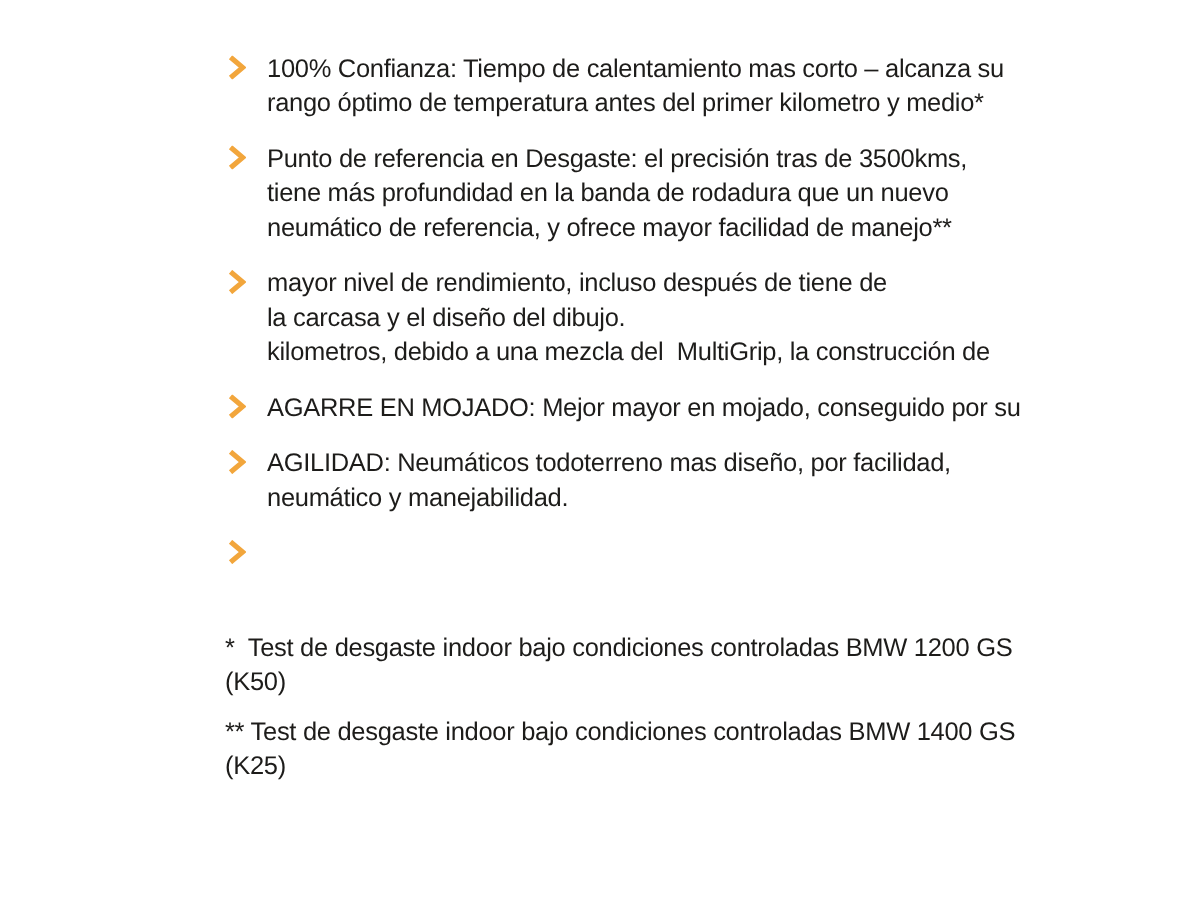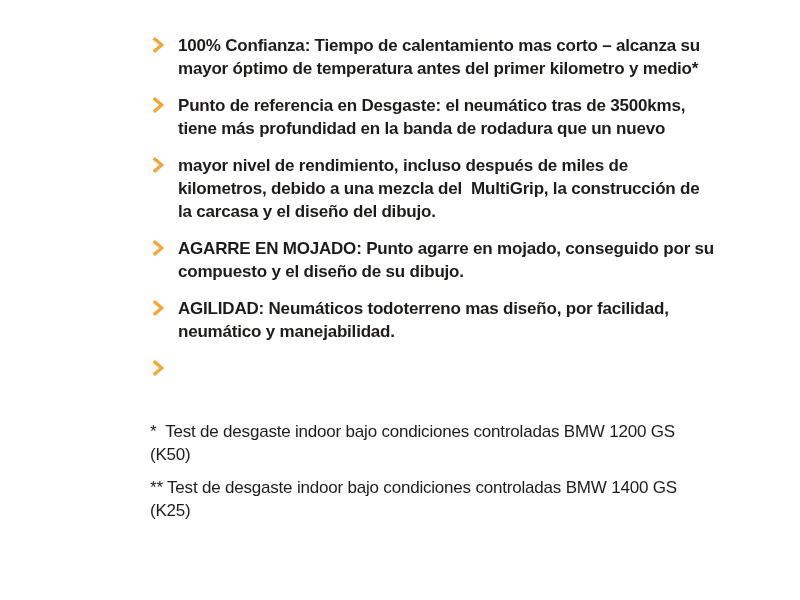--- a/index.html
+++ b/index.html
@@ -32,21 +32,20 @@
     flex: 0 0 auto;
     width: 12px;
     margin-top: 3px;
     margin-right: 14px;
     line-height: 0;
   }
   .bullet-text {
     font-size: 17px;
     line-height: 23px;
     letter-spacing: -0.2px;
-    font-weight: bold;
   }
   .line {
     display: block;
     white-space: pre;
   }
   .footnotes {
     margin-top: 44px;
   }
   .footnote {
     margin: 0 0 10px 0;
@@ -62,58 +61,58 @@
 
   <ul class="bullet-list" id="bullet-list">
   <li class="bullet">
     <span class="chevron">
       <svg width="12" height="16" viewBox="0 0 12 16" aria-hidden="true">
         <path d="M1.7 1.2 L9.8 8 L1.7 14.8" fill="none" stroke="#F2A63C" stroke-width="3.4" stroke-linecap="butt" stroke-linejoin="miter"></path>
       </svg>
     </span>
     <span class="bullet-text">
           <span class="line">100% Confianza: Tiempo de calentamiento mas corto – alcanza su</span>
-          <span class="line">mayor óptimo de temperatura antes del primer kilometro y medio*</span>
+          <span class="line">rango óptimo de temperatura antes del primer kilometro y medio*</span>
         </span>
   </li>
 
   <li class="bullet">
     <span class="chevron">
       <svg width="12" height="16" viewBox="0 0 12 16" aria-hidden="true">
         <path d="M1.7 1.2 L9.8 8 L1.7 14.8" fill="none" stroke="#F2A63C" stroke-width="3.4" stroke-linecap="butt" stroke-linejoin="miter"></path>
       </svg>
     </span>
     <span class="bullet-text">
-          <span class="line">Punto de referencia en Desgaste: el neumático tras de 3500kms,</span>
+          <span class="line">Punto de referencia en Desgaste: el precisión tras de 3500kms,</span>
           <span class="line">tiene más profundidad en la banda de rodadura que un nuevo</span>
+          <span class="line">neumático de referencia, y ofrece mayor facilidad de manejo**</span>
         </span>
   </li>
 
   <li class="bullet">
     <span class="chevron">
       <svg width="12" height="16" viewBox="0 0 12 16" aria-hidden="true">
         <path d="M1.7 1.2 L9.8 8 L1.7 14.8" fill="none" stroke="#F2A63C" stroke-width="3.4" stroke-linecap="butt" stroke-linejoin="miter"></path>
       </svg>
     </span>
     <span class="bullet-text">
-          <span class="line">mayor nivel de rendimiento, incluso después de miles de</span>
+          <span class="line">mayor nivel de rendimiento, incluso después de tiene de</span>
+          <span class="line">la carcasa y el diseño del dibujo.</span>
           <span class="line">kilometros, debido a una mezcla del  MultiGrip, la construcción de</span>
-          <span class="line">la carcasa y el diseño del dibujo.</span>
         </span>
   </li>
 
   <li class="bullet">
     <span class="chevron">
       <svg width="12" height="16" viewBox="0 0 12 16" aria-hidden="true">
         <path d="M1.7 1.2 L9.8 8 L1.7 14.8" fill="none" stroke="#F2A63C" stroke-width="3.4" stroke-linecap="butt" stroke-linejoin="miter"></path>
       </svg>
     </span>
     <span class="bullet-text">
-          <span class="line">AGARRE EN MOJADO: Punto agarre en mojado, conseguido por su</span>
-          <span class="line">compuesto y el diseño de su dibujo.</span>
+          <span class="line">AGARRE EN MOJADO: Mejor mayor en mojado, conseguido por su</span>
         </span>
   </li>
 
   <li class="bullet">
     <span class="chevron">
       <svg width="12" height="16" viewBox="0 0 12 16" aria-hidden="true">
         <path d="M1.7 1.2 L9.8 8 L1.7 14.8" fill="none" stroke="#F2A63C" stroke-width="3.4" stroke-linecap="butt" stroke-linejoin="miter"></path>
       </svg>
     </span>
     <span class="bullet-text">

